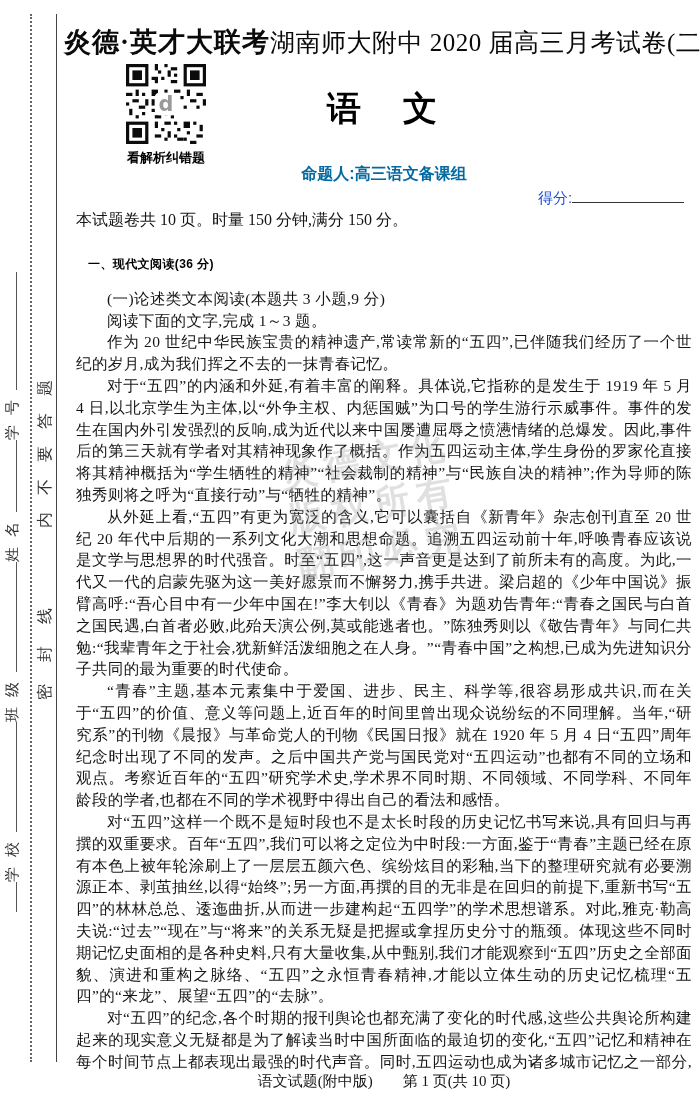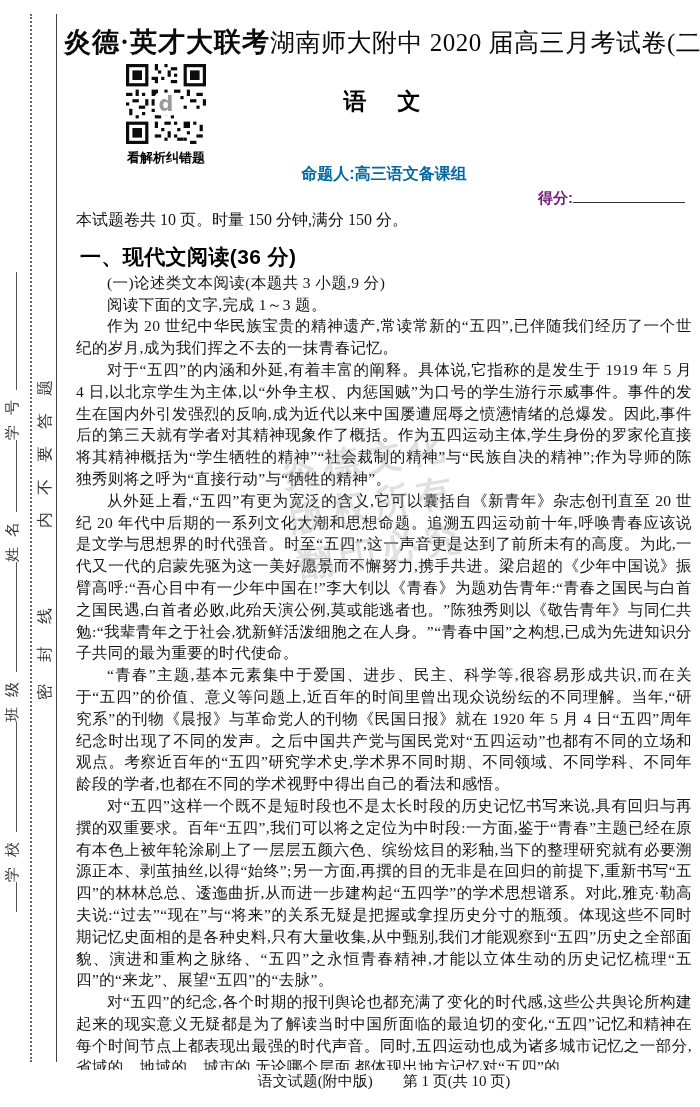--- a/index.html
+++ b/index.html
@@ -21,33 +21,33 @@
   .seal-right{letter-spacing:17px;margin-left:58px;}
   
   .header-title{position:absolute;top:24px;left:56px;width:640px;text-align:center;
     white-space:nowrap;font-size:25px;color:#0a0a0a;}
   .callig{font-weight:900;font-size:27px;letter-spacing:1px;padding-left:8px;}
   .title-rest{font-weight:400;letter-spacing:0.5px;}
   .qr-block{position:absolute;left:121px;top:64px;width:90px;text-align:center;}
   .qr-caption{font-family:"Liberation Sans","DejaVu Sans",sans-serif;font-weight:bold;
     font-size:13px;margin-top:1px;color:#000;}
   .subject{position:absolute;top:86px;left:76px;width:616px;text-align:center;
-    font-family:Liberation Sans, sans-serif;font-weight:bold;font-size:23px;
+    font-family:Liberation Sans, sans-serif;font-weight:bold;font-size:34px;
     letter-spacing:4px;color:#000;}
   .setter{position:absolute;top:164px;left:76px;width:616px;text-align:center;
     font-family:"Liberation Sans","DejaVu Sans",sans-serif;font-weight:bold;font-size:16px;color:#0369a1;}
   .score-row{position:absolute;top:188px;left:538px;
-    font-family:"Liberation Sans","DejaVu Sans",sans-serif;font-weight:bold;font-size:15px;color:#701a75;}
+    font-family:"Liberation Sans","DejaVu Sans",sans-serif;font-weight:normal;font-size:15px;color:#1d4ed8;}
   .score-blank{display:inline-block;width:112px;height:14px;border-bottom:1.5px solid #333;}
   .exam-info{position:absolute;top:210px;left:76px;width:616px;font-size:16px;}
   
   .content{position:absolute;left:76px;top:242px;width:616px;max-height:828px;overflow:hidden;
     font-size:15.5px;line-height:21.8px;text-align:justify;letter-spacing:0.4px;z-index:1;}
   .sec-heading{font-family:"Liberation Sans","DejaVu Sans",sans-serif;font-weight:bold;
-    font-size:21px;margin:4px;color:#000;}
+    font-size:12px;margin:12px;color:#000;}
   .sub-line{margin:0;text-indent:2em;}
   .content p.para{margin:0;text-indent:2em;}
   
   .watermark{position:absolute;left:288px;top:436px;transform:rotate(-10deg);z-index:2;
     pointer-events:none;font-weight:bold;font-size:36px;letter-spacing:7px;
     color:rgba(130,130,130,0.25);line-height:46px;white-space:nowrap;}
   
   .footer{position:absolute;top:1072px;left:76px;width:616px;text-align:center;font-size:15px;z-index:3;}
 </style>
 </head>

